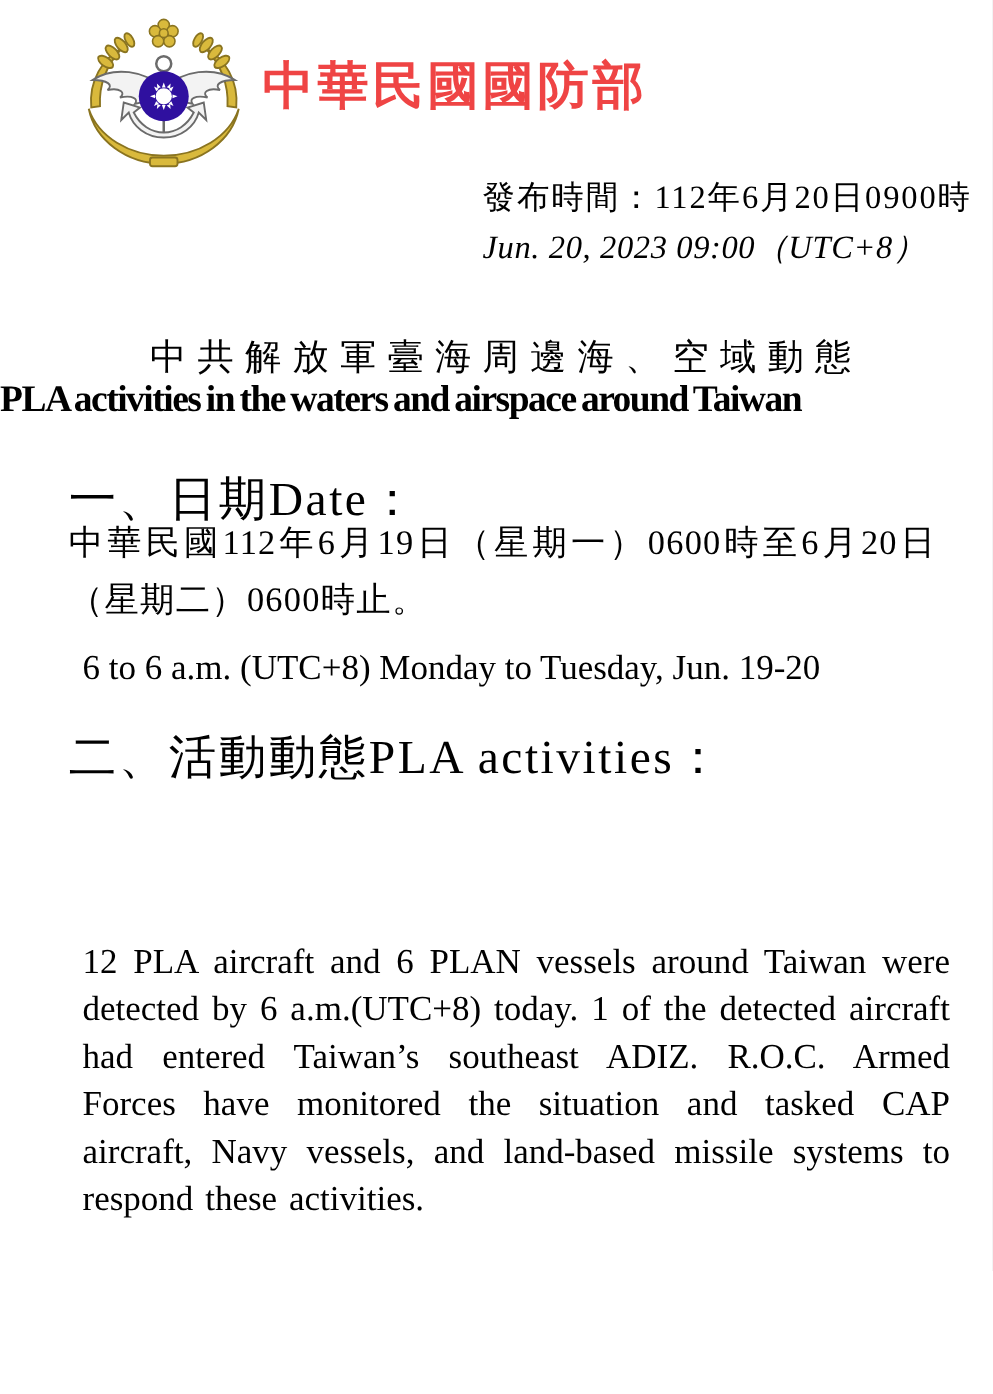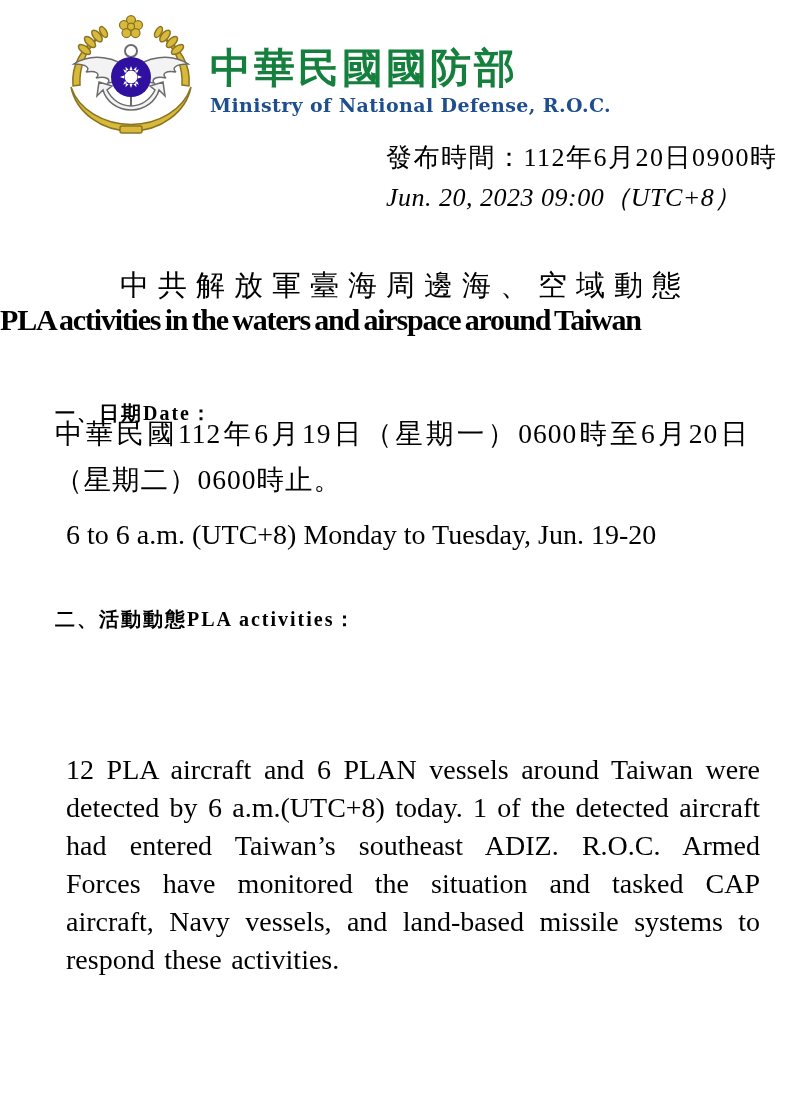--- a/index.html
+++ b/index.html
@@ -8,21 +8,21 @@
     background:var(--background,#fff);
     font-family:"Liberation Serif","DejaVu Serif",serif;
     color:var(--text,#000);
     overflow:hidden;
   }
   
   .header{position:absolute;left:56px;top:10px;display:flex;align-items:flex-start;}
   .emblem{width:150px;height:134px;flex:0 0 auto;}
   .org{margin-left:4px;padding-top:36px;}
   .org-zh{
-    font-size:41px;font-weight:600;letter-spacing:3px;line-height:1.1;color:#15803d;
+    font-size:41px;font-weight:600;letter-spacing:3px;line-height:1.1;color:#ef4444;
     font-family:"Liberation Serif","DejaVu Serif",serif;
   }
   .org-en{
     font-size:19px;font-weight:bold;color:var(--subtitle_blue,#1f4e8f);
     margin-top:3px;letter-spacing:0.4px;
     font-family:"DejaVu Serif","Liberation Serif",serif;
   }
   
   .release{position:absolute;left:386px;top:138px;font-size:26px;line-height:40px;}
   .release-zh{letter-spacing:1.5px;}
@@ -31,21 +31,21 @@
   .title-zh{
     position:absolute;top:266px;left:8px;width:100%;text-align:center;
     font-size:29px;font-weight:500;letter-spacing:9px;
   }
   .title-en{
     position:absolute;top:303px;left:0;width:100%;text-align:left;
     font-size:30px;font-weight:bold;letter-spacing:-1.2px;word-spacing:-2px;
   }
   
   .sec-heading{
-    position:absolute;left:55px;font-size:20px;font-weight:bold;letter-spacing:2px;margin-top:26px;
+    position:absolute;left:55px;font-size:38px;font-weight:normal;letter-spacing:2px;
   }
   .sec-body-zh{
     position:absolute;left:55px;width:694px;
     font-size:27.5px;line-height:46px;letter-spacing:1px;
     text-align:justify;
   }
   .sec-body-en{
     position:absolute;left:66px;width:694px;
     font-size:28px;line-height:38px;
   }
@@ -126,21 +126,20 @@
             <path d="M139,109.5 l6.2,5.9 -5.4,2.2 Z"></path>
               <path d="M161,150.5 l-6.2,-5.9 5.4,-2.2 Z"></path>
             <path d="M161,109.5 l-0.8,8.1 -5.4,-2.2 Z"></path>
               <path d="M139,150.5 l0.8,-8.1 5.4,2.2 Z"></path>
           </g>
         </g>
       </g>
     </svg>
     <div class="org">
       <div class="org-zh">中華民國國防部</div>
-      <div class="org-en">Ministry of National Defense, R.O.C.</div>
     </div>
   </div>
 
   <div class="release">
     <div class="release-zh">發布時間：112年6月20日0900時</div>
     <div class="release-en">Jun. 20, 2023 09:00（UTC+8）</div>
   </div>
 
   <div class="title-zh">中共解放軍臺海周邊海、空域動態</div>
   <div class="title-en">PLA activities in the waters and airspace around Taiwan</div>

